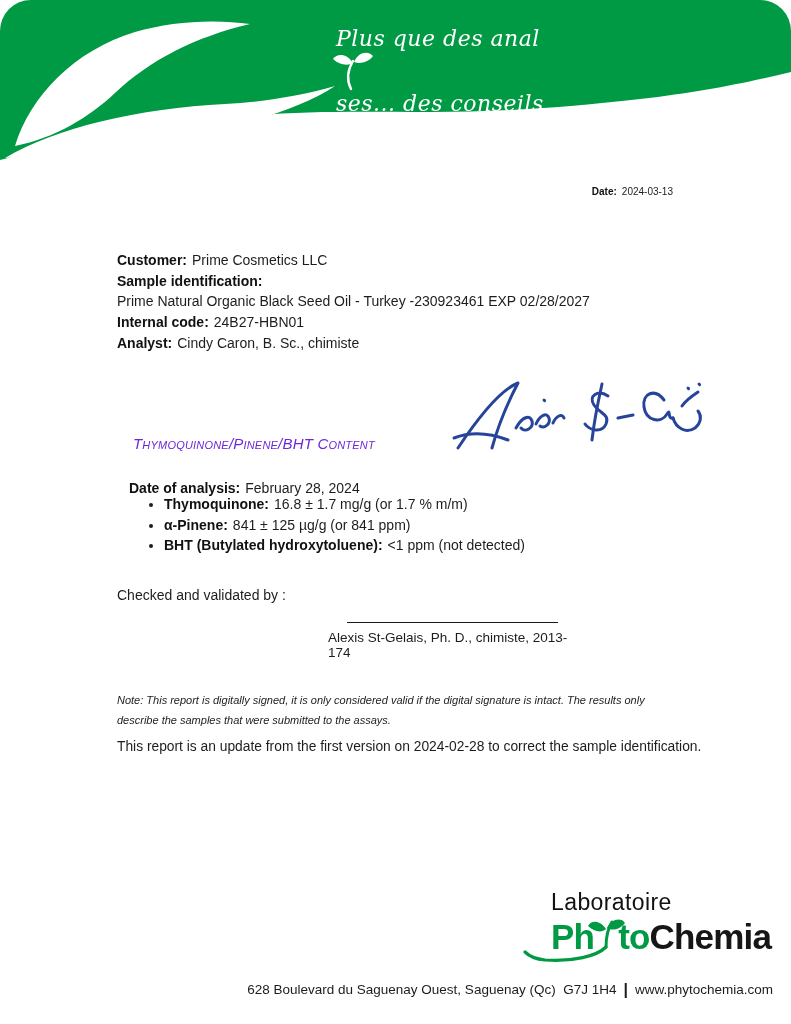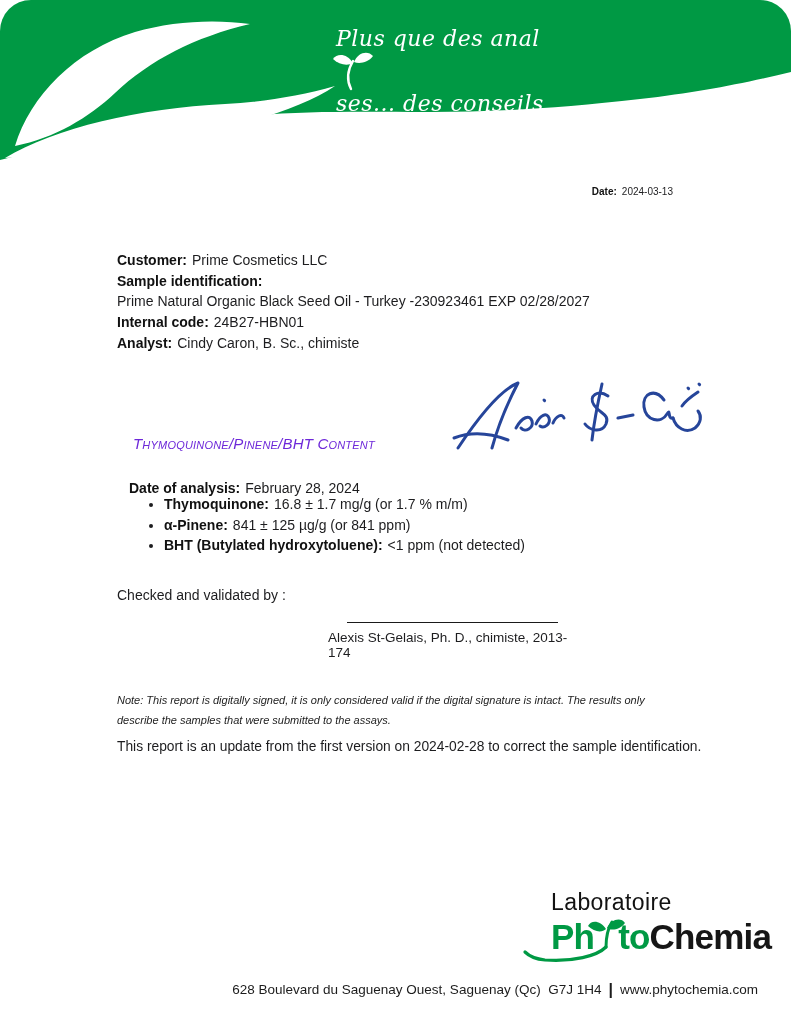--- a/index.html
+++ b/index.html
@@ -78,21 +78,21 @@
   .logo-word { margin-top: 1px; font-size: 35px; font-weight: 700; letter-spacing: -0.8px; white-space: nowrap; }
   .logo-word .g { color: var(--green, #009944); }
   .logo-word .k { color: #161616; }
   .sprout { display: inline-block; vertical-align: -6px; overflow: visible; margin: 0 1px; }
   .sprout .stem { stroke: var(--green, #009944); stroke-width: 3; fill: none; stroke-linecap: round; }
   .sprout .understem { stroke: var(--green, #009944); stroke-width: 3.2; fill: none; stroke-linecap: round; }
   .sprout .leaf { fill: var(--green, #009944); }
 
   .footer-address {
     top: 966px; left: 0; width: 791px;
-    box-sizing: border-box; padding-right: 33px;
+    box-sizing: border-box; padding-right: 18px;
     text-align: right; font-size: 13.5px; color: #1c1c1c;
     white-space: pre;
   }
   .footer-address .sep { font-weight: 700; font-size: 16px; margin: 0 7px; vertical-align: -1px; }
 </style>
 </head>
 <body>
 
 <div class="page">
 

